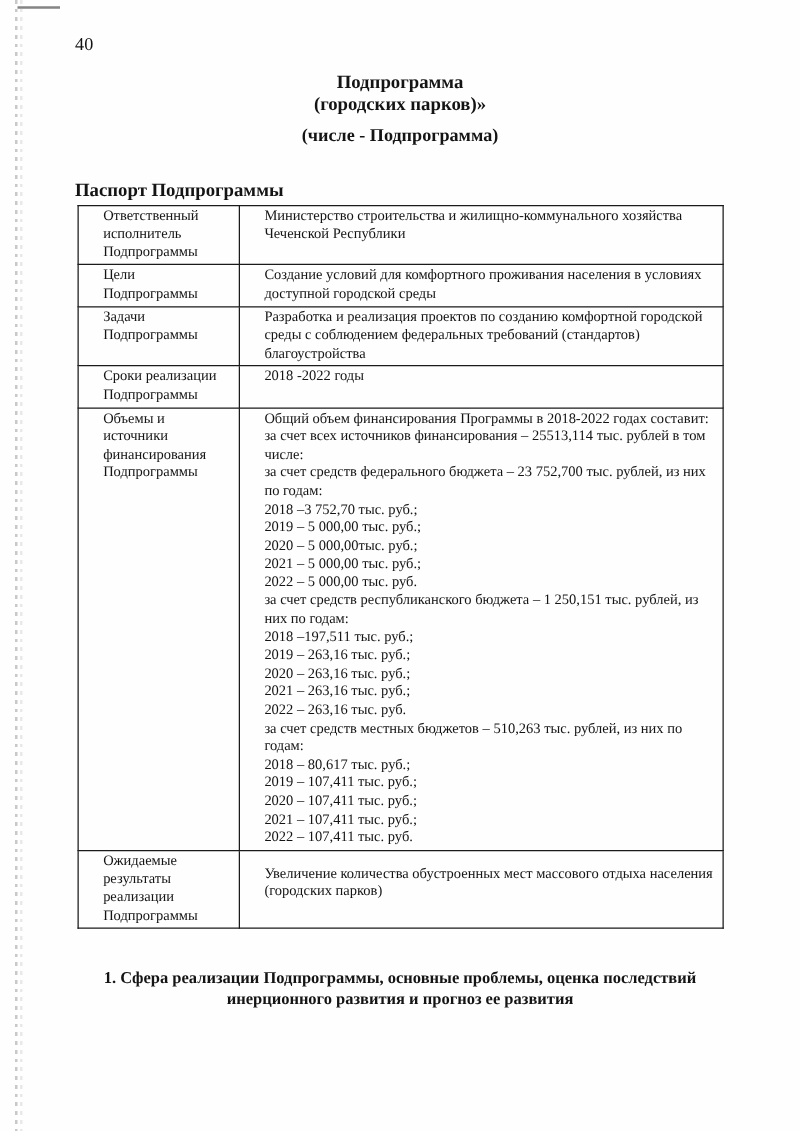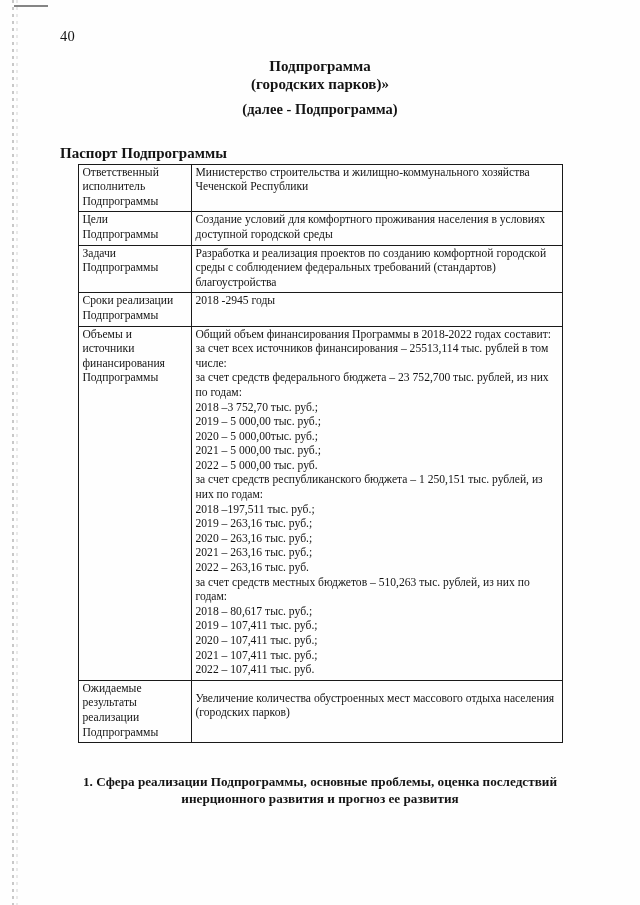--- a/index.html
+++ b/index.html
@@ -92,21 +92,21 @@
     width: 466px;
     margin: 0 auto;
     border-collapse: collapse;
     table-layout: fixed;
     font-size: 11.6px;
     line-height: 1.26;
   }
   table.passport td {
     border: 1px solid #1a1a1a;
     vertical-align: top;
-    padding: 1px 4px 2px 4px;
+    padding: 1px 4px 2px 20px;
   }
   td.label { width: 104px; }
   td.value { width: 362px; }
 
   
   .section-heading {
     text-align: center;
     font-weight: bold;
     font-size: 13.2px;
     line-height: 1.3;
@@ -125,41 +125,41 @@
 
   <div class="content">
 
     <div class="page-number">40</div>
 
     <div class="doc-title">
       <div class="l1">Подпрограмма</div>
       <div class="l3">(городских парков)»</div>
     </div>
 
-    <div class="doc-subtitle">(далее - Подпрограмма)</div>
+    <div class="doc-subtitle">(числе - Подпрограмма)</div>
 
     <div class="passport-title">Паспорт Подпрограммы</div>
 
     <table class="passport">
       <tbody>
         <tr>
           <td class="label">Ответственный исполнитель Подпрограммы</td>
           <td class="value">Министерство строительства и жилищно-коммунального хозяйства Чеченской Республики</td>
         </tr>
         <tr>
           <td class="label">Цели Подпрограммы</td>
           <td class="value">Создание условий для комфортного проживания населения в условиях доступной городской среды</td>
         </tr>
         <tr>
           <td class="label">Задачи Подпрограммы</td>
           <td class="value">Разработка и реализация проектов по созданию комфортной городской среды с соблюдением федеральных требований (стандартов) благоустройства</td>
         </tr>
         <tr>
           <td class="label">Сроки реализации Подпрограммы</td>
-          <td class="value">2018 -2945 годы</td>
+          <td class="value">2018 -2022 годы</td>
         </tr>
         <tr>
           <td class="label">Объемы и источники финансирования Подпрограммы</td>
           <td class="value" style="white-space: pre-wrap;">Общий объем финансирования Программы в 2018-2022 годах составит:
 за счет всех источников финансирования – 25513,114 тыс. рублей в том числе:
 за счет средств федерального бюджета – 23 752,700 тыс. рублей, из них по годам:
 2018 –3 752,70 тыс. руб.;
 2019 – 5 000,00 тыс. руб.;
 2020 – 5 000,00тыс. руб.;
 2021 – 5 000,00 тыс. руб.;

